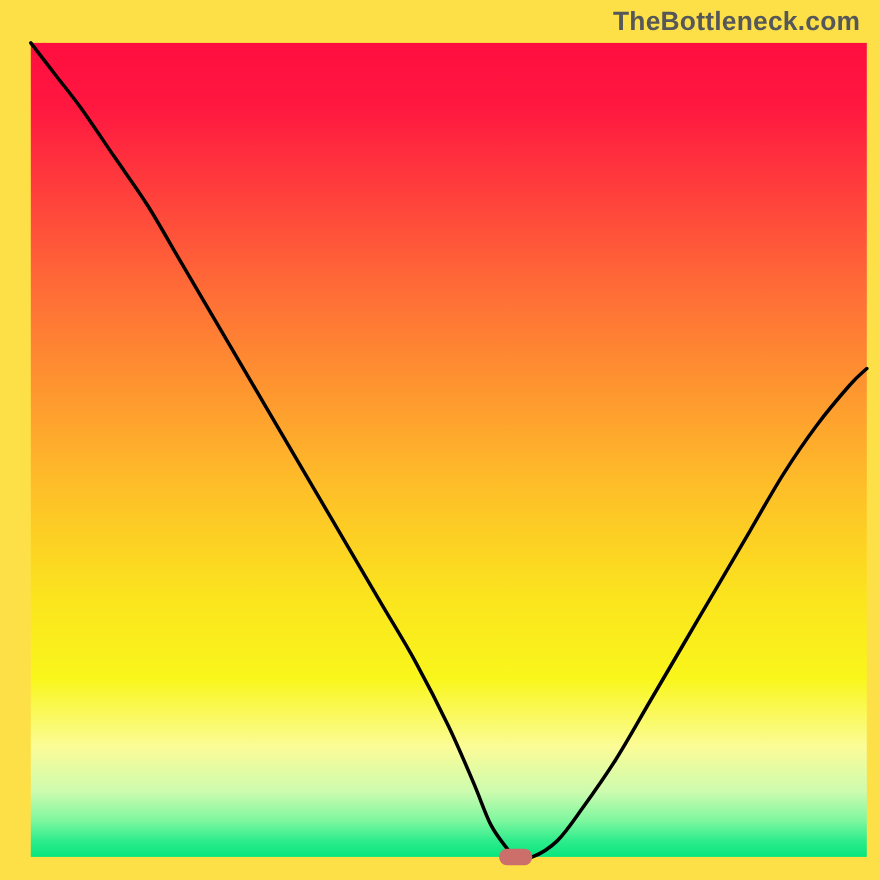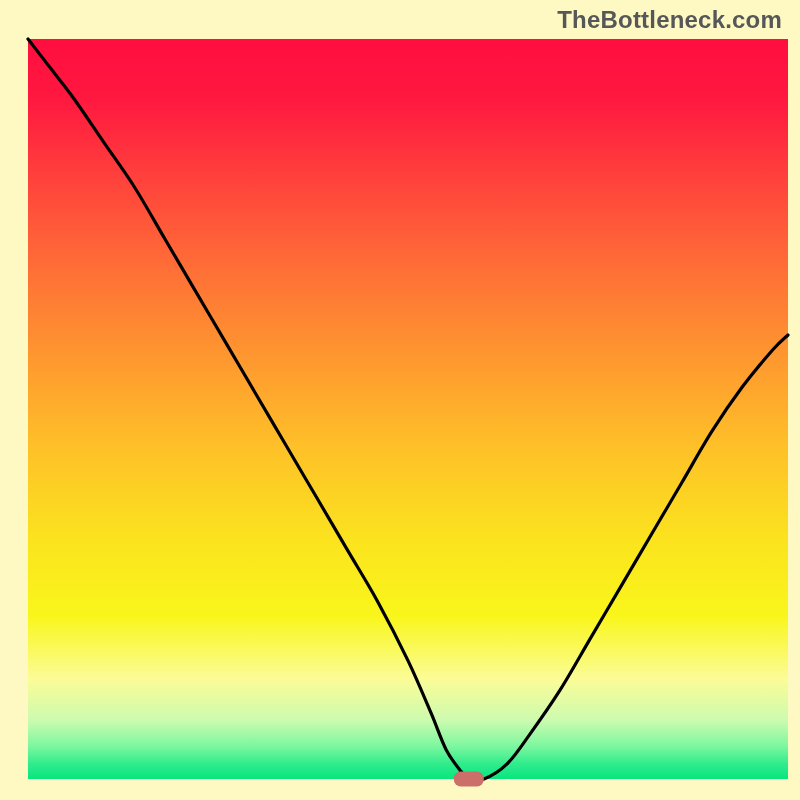--- a/index.html
+++ b/index.html
@@ -7,21 +7,21 @@
     padding: 0;
     width: 800px;
     height: 800px;
     background: #000000;
     overflow: hidden;
   }
   .frame {
     position: relative;
     width: 800px;
     height: 800px;
-    background: #fef9c3;
+    background: #fde047;
   }
   .watermark {
     position: absolute;
     top: 6px;
     right: 18px;
     font-family: Arial, Helvetica, sans-serif;
     font-size: 24px;
     font-weight: bold;
     color: #565758;
     letter-spacing: 0.2px;

